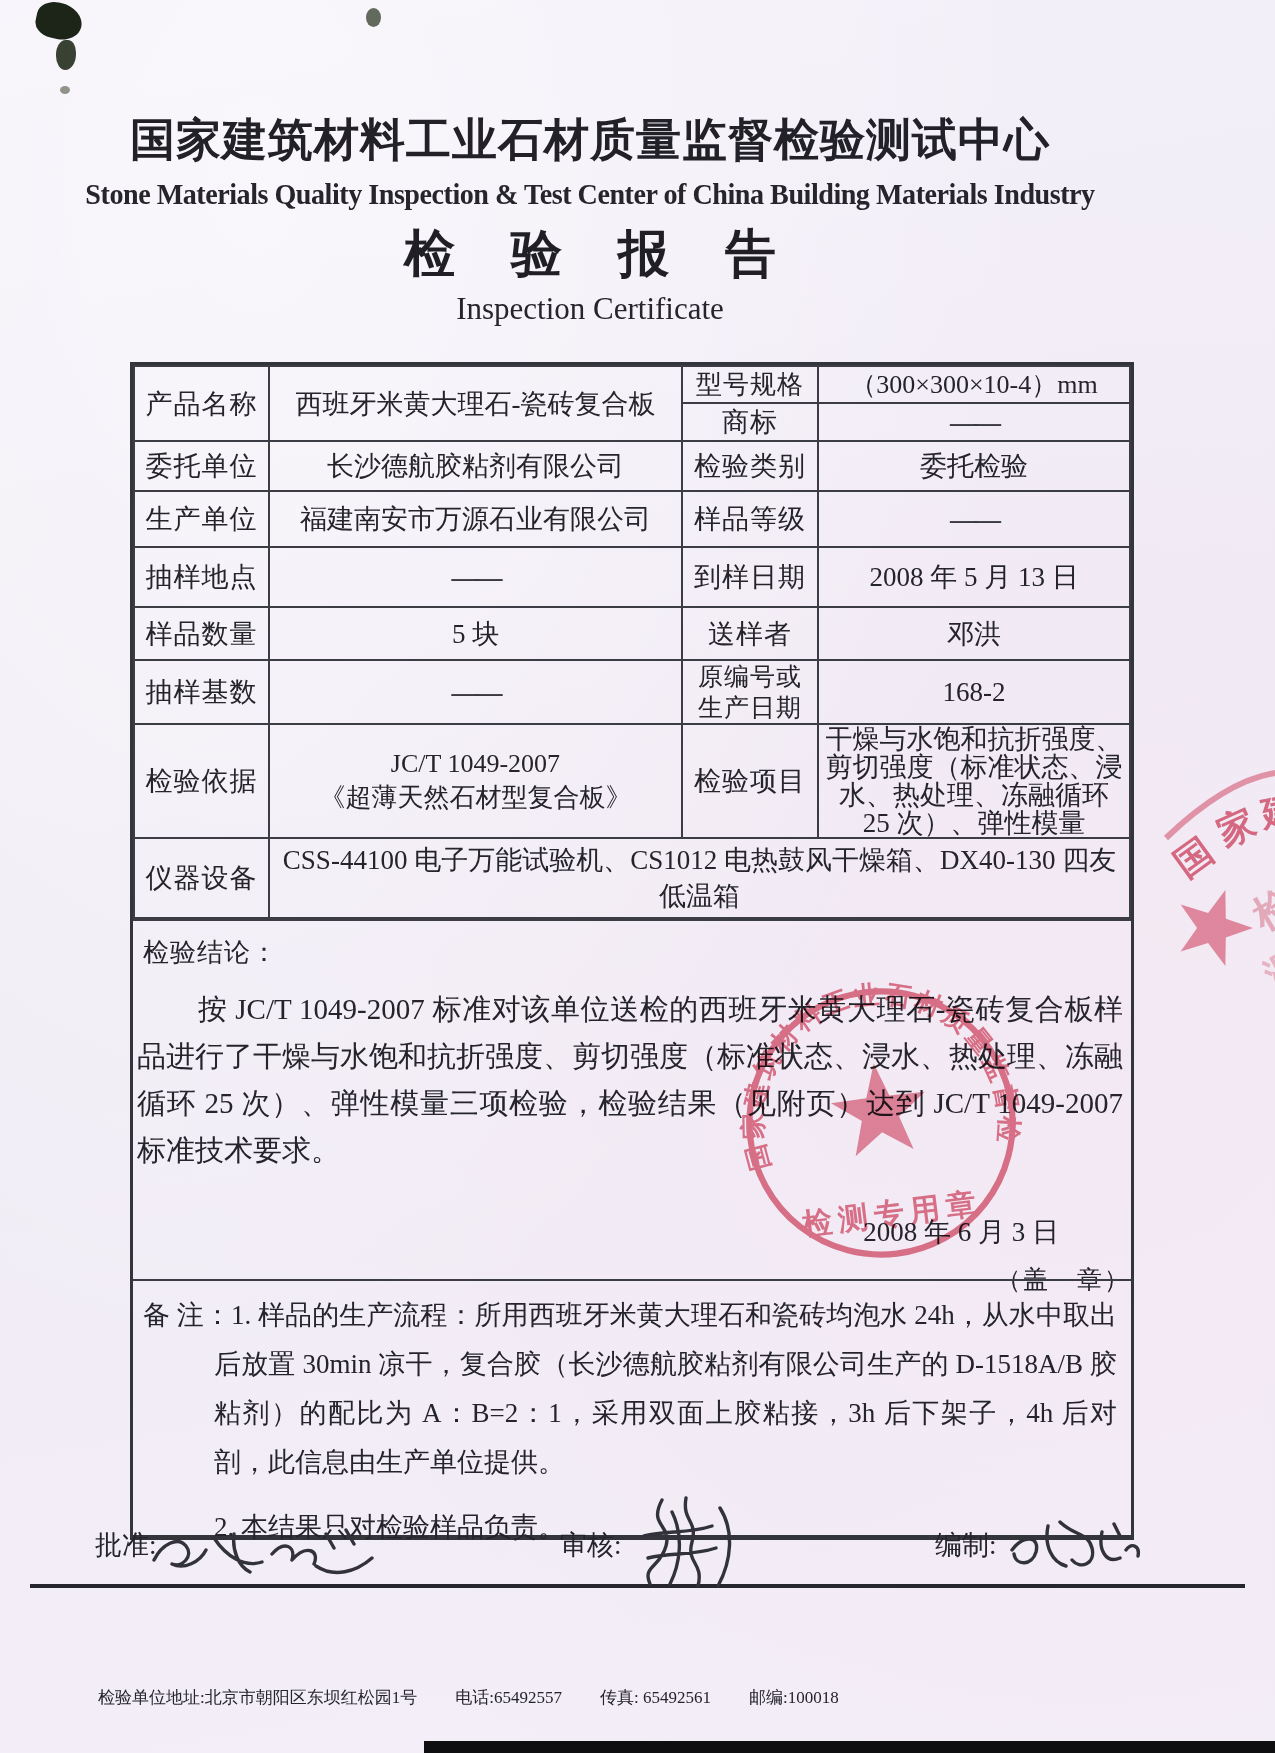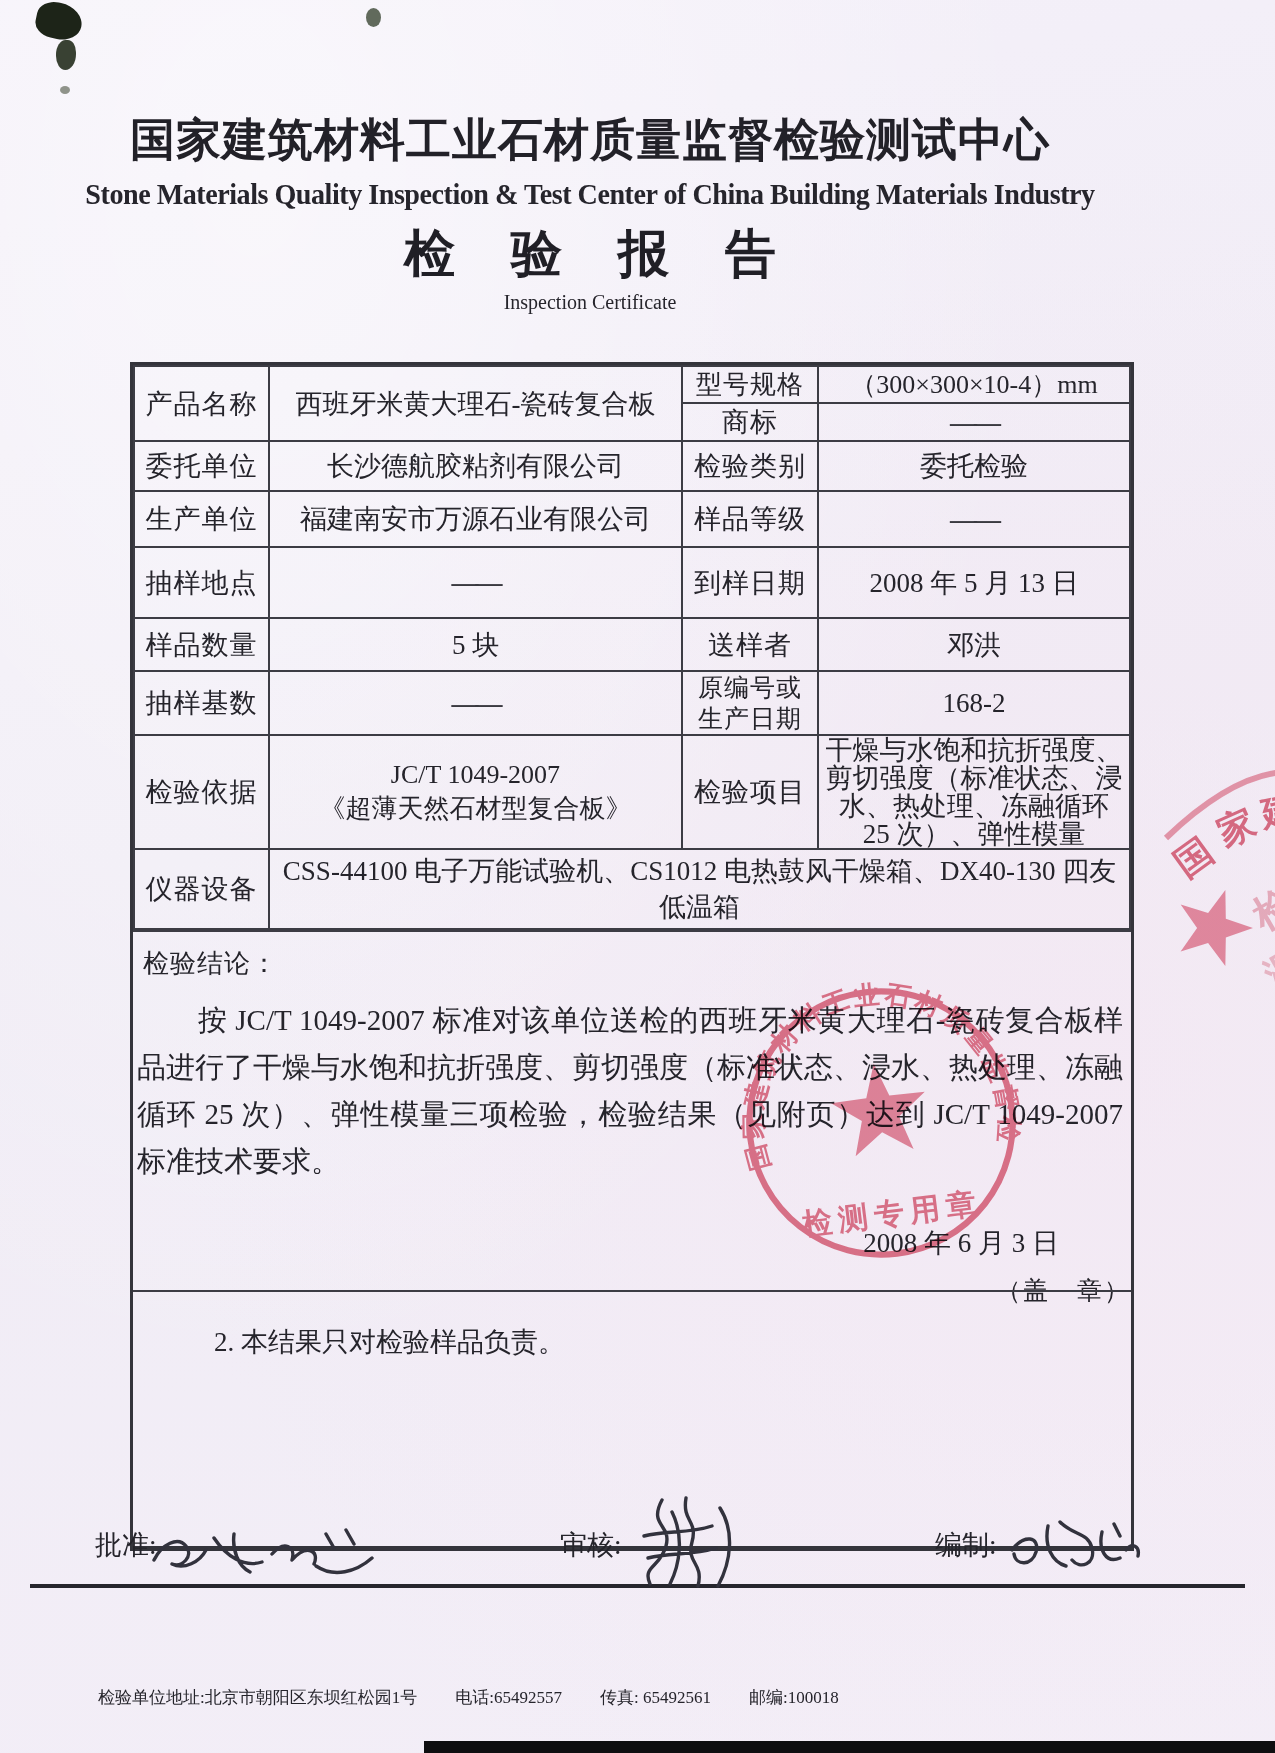--- a/index.html
+++ b/index.html
@@ -20,21 +20,21 @@
   .blob.a2 { left:56px; top:40px; width:20px; height:30px; background:#232d1d; border-radius:50% 42% 55% 48%; opacity:.9; }
   .blob.a3 { left:366px; top:8px; width:15px; height:19px; background:#3b4734; border-radius:50%; opacity:.8; }
   .blob.a4 { left:60px; top:86px; width:10px; height:8px; background:#4a523f; border-radius:50%; opacity:.6; }
   .bottom-bar { position:absolute; left:424px; top:1741px; width:851px; height:12px; background:#0e0e10; z-index:6; }
 
   
   .hdr { position:absolute; left:0; top:110px; width:1180px; text-align:center; z-index:2; }
   .org-cn { font-size:45px; font-weight:bold; letter-spacing:1px; color:#222128; }
   .org-en { margin-top:8px; font-size:29px; font-weight:bold; letter-spacing:-0.5px; transform:scaleX(.97); color:#26252c; }
   .title-cn { margin-top:9px; font-size:51px; font-weight:bold; letter-spacing:56px; text-indent:56px; color:#201f26; }
-  .title-en { margin-top:2px; font-size:20px; color:#26252c; }
+  .title-en { margin-top:2px; font-size:31px; color:#26252c; }
   .docline { position:absolute; top:301px; left:0; width:1275px; height:30px; font-size:25px; z-index:2; }
   .doc-no { position:absolute; left:140px; top:0; }
   .page-no { position:absolute; right:141px; top:0; }
 
   
   .frame { position:absolute; left:130px; top:362px; width:1004px; border:3px solid #34343b; border-bottom-width:5px; z-index:2; background:transparent; }
   table.grid { width:100%; border-collapse:collapse; table-layout:fixed; }
   table.grid td { border:2px solid #3c3c44; vertical-align:middle; text-align:center; font-size:27px; padding:0 4px; }
   td.lbl { letter-spacing:1px; }
   td.val {}
@@ -112,21 +112,21 @@
           <td class="val">长沙德航胶粘剂有限公司</td>
           <td class="lbl">检验类别</td>
           <td class="val">委托检验</td>
         </tr>
         <tr style="height:56px">
           <td class="lbl">生产单位</td>
           <td class="val">福建南安市万源石业有限公司</td>
           <td class="lbl">样品等级</td>
           <td class="val dash">——</td>
         </tr>
-        <tr style="height:71px">
+        <tr style="height:60px">
           <td class="lbl">抽样地点</td>
           <td class="val dash">——</td>
           <td class="lbl">到样日期</td>
           <td class="val">2008 年 5 月 13 日</td>
         </tr>
         <tr style="height:53px">
           <td class="lbl">样品数量</td>
           <td class="val">5 块</td>
           <td class="lbl">送样者</td>
           <td class="val">邓洪</td>
@@ -157,20 +157,21 @@
     </table>
 
     <div class="box conclusion">
       <div class="c-label">检验结论：</div>
       <div class="c-body">按 JC/T 1049-2007 标准对该单位送检的西班牙米黄大理石-瓷砖复合板样品进行了干燥与水饱和抗折强度、剪切强度（标准状态、浸水、热处理、冻融循环 25 次）、弹性模量三项检验，检验结果（见附页）达到 JC/T 1049-2007 标准技术要求。</div>
       <div class="c-date">2008 年 6 月 3 日</div>
       <div class="c-sealnote">（盖　章）</div>
     </div>
 
     <div class="box remarks">
+      <p class="r-item1"><span>备 注：</span><span>1. 样品的生产流程：所用西班牙米黄大理石和瓷砖均泡水 24h，从水中取出后放置 30min 凉干，复合胶（长沙德航胶粘剂有限公司生产的 D-1518A/B 胶粘剂）的配比为 A：B=2：1，采用双面上胶粘接，3h 后下架子，4h 后对剖，此信息由生产单位提供。</span></p>
       <p class="r-item2">2. 本结果只对检验样品负责。</p>
     </div>
   </div>
 
   <div class="signoff">
     <span class="slabel sl-approve">批准:</span>
     <svg class="sig sig1" width="235" height="92" viewBox="0 0 235 92">
       <path d="M6 56 C14 40 30 32 38 42 C46 52 34 64 24 60 C36 66 52 58 58 46 M66 34 C78 52 96 64 114 58 M86 30 C84 46 90 62 102 68 M124 50 C136 36 148 42 144 56 C158 40 172 46 166 60 M178 30 L186 44 M198 26 L206 40 M168 62 C186 74 208 68 224 54"></path>
     </svg>
     <span class="slabel sl-review">审核:</span>

